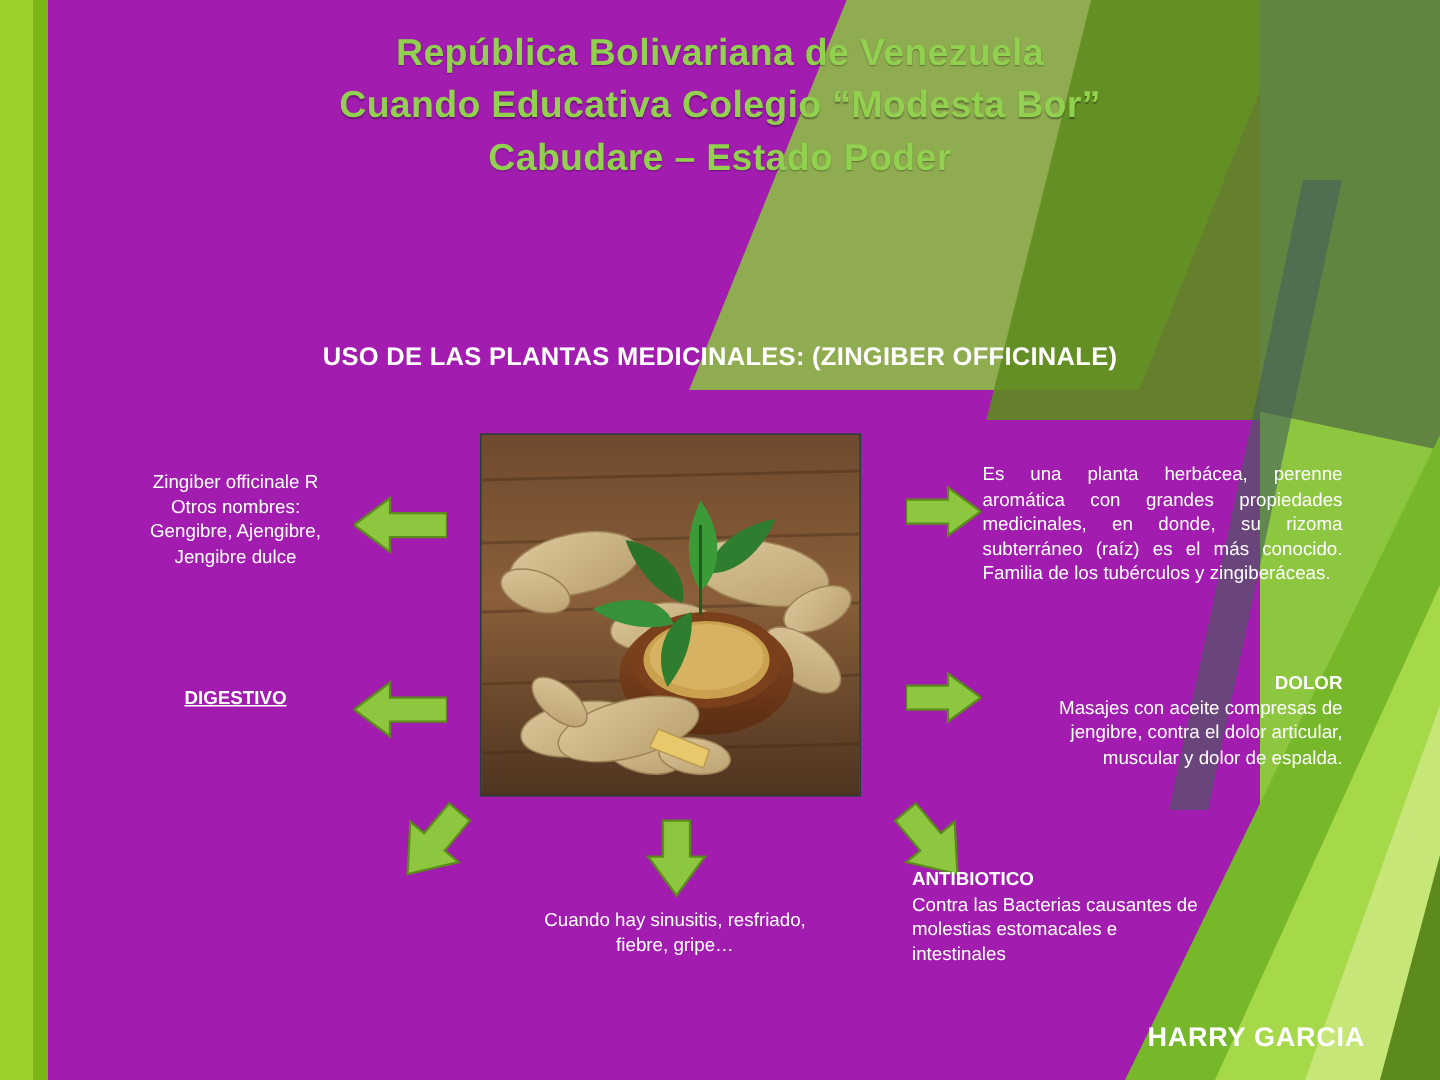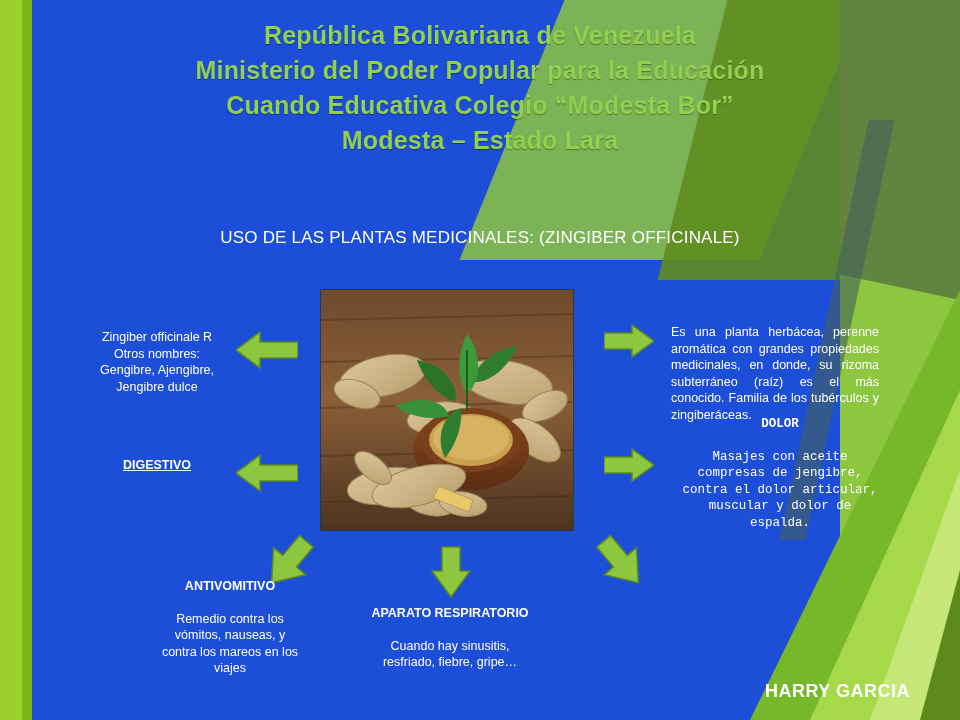--- a/index.html
+++ b/index.html
@@ -10,21 +10,21 @@
   body {
     width: 960px;
     height: 720px;
     overflow: hidden;
     font-family: "Liberation Sans", sans-serif;
   }
   #slide {
     position: relative;
     width: 960px;
     height: 720px;
-    background: #1d4ed8;
+    background: #a21caf;
     overflow: hidden;
   }
 
   
   .deco {
     position: absolute;
     pointer-events: none;
   }
   #deco-left-strip {
     left: 0; top: 0;
@@ -113,21 +113,21 @@
     text-shadow: 0 1px 1px rgba(0,0,0,.35);
   }
 
   #subtitle {
     position: absolute;
     left: 120px;
     top: 228px;
     width: 720px;
     text-align: center;
     color: #ffffff;
-    font-weight: normal;
+    font-weight: bold;
     font-size: 17px;
     z-index: 5;
     letter-spacing: 0.2px;
   }
 
   
   #ginger-photo {
     position: absolute;
     left: 320px;
     top: 289px;
@@ -145,39 +145,38 @@
     position: absolute;
     z-index: 7;
     color: #ffffff;
     font-size: 12.5px;
     line-height: 16.5px;
   }
   .callout .title {
     font-weight: bold;
     display: block;
   }
-  .callout p { margin: 16px; }
+  .callout p { margin: 0; }
 
   #c-name {
     left: 62px; top: 313px; width: 190px;
     text-align: center;
   }
   #c-desc {
     left: 655px; top: 308px; width: 240px;
     text-align: justify;
   }
   #c-digestivo {
     left: 62px; top: 457px; width: 190px;
     text-align: center;
   }
   #c-digestivo .title { text-align: center; text-decoration: underline; }
   #c-dolor {
-    left: 665px; top: 416px; width: 230px;
-    text-align: center;
-    font-family: Liberation Mono, monospace;
+    left: 665px; top: 447px; width: 230px;
+    text-align: right;
   }
   #c-antivomitivo {
     left: 140px; top: 578px; width: 180px;
     text-align: center;
   }
   #c-respiratorio {
     left: 360px; top: 605px; width: 180px;
     text-align: center;
   }
   #c-antibiotico {
@@ -221,23 +220,22 @@
   <div class="deco" id="deco-right-block"></div>
   <div class="deco" id="deco-right-dark"></div>
   <div class="deco" id="deco-mid-slash"></div>
   <div class="deco" id="deco-right-tri1"></div>
   <div class="deco" id="deco-right-tri2"></div>
   <div class="deco" id="deco-right-tri3"></div>
   <div class="deco" id="deco-right-tri4"></div>
 
   <div id="header-block">
     <div class="hline">República Bolivariana de Venezuela</div>
-    <div class="hline">Ministerio del Poder Popular para la Educación</div>
     <div class="hline">Cuando Educativa Colegio “Modesta Bor”</div>
-    <div class="hline">Modesta – Estado Lara</div>
+    <div class="hline">Cabudare – Estado Poder</div>
   </div>
 
   <div id="subtitle">USO DE LAS PLANTAS MEDICINALES: (ZINGIBER OFFICINALE)</div>
 
   <div id="ginger-photo">
     <svg width="252" height="240" viewBox="0 0 252 240" xmlns="http://www.w3.org/2000/svg">
       <defs>
         <linearGradient id="wood" x1="0" y1="0" x2="0" y2="1">
           <stop offset="0%" stop-color="#6f4a2e"></stop>
           <stop offset="45%" stop-color="#8a5f39"></stop>
@@ -348,26 +346,25 @@
 
   <div class="callout" id="c-digestivo">
     <span class="title">DIGESTIVO</span>
   </div>
 
   <div class="callout" id="c-dolor">
     <span class="title">DOLOR</span>
     <p>Masajes con aceite compresas de jengibre, contra el dolor articular, muscular y dolor de espalda.</p>
   </div>
 
-  <div class="callout" id="c-antivomitivo">
-    <span class="title">ANTIVOMITIVO</span>
-    <p>Remedio contra los vómitos, nauseas, y contra los mareos en los viajes</p>
-  </div>
 
   <div class="callout" id="c-respiratorio">
-    <span class="title">APARATO RESPIRATORIO</span>
     <p>Cuando hay sinusitis, resfriado, fiebre, gripe…</p>
   </div>
 
+  <div class="callout" id="c-antibiotico">
+    <span class="title">ANTIBIOTICO</span>
+    <p>Contra las Bacterias causantes de molestias estomacales e intestinales</p>
+  </div>
 
   <div id="signature">HARRY GARCIA</div>
 
 </div>
 
 </body></html>

